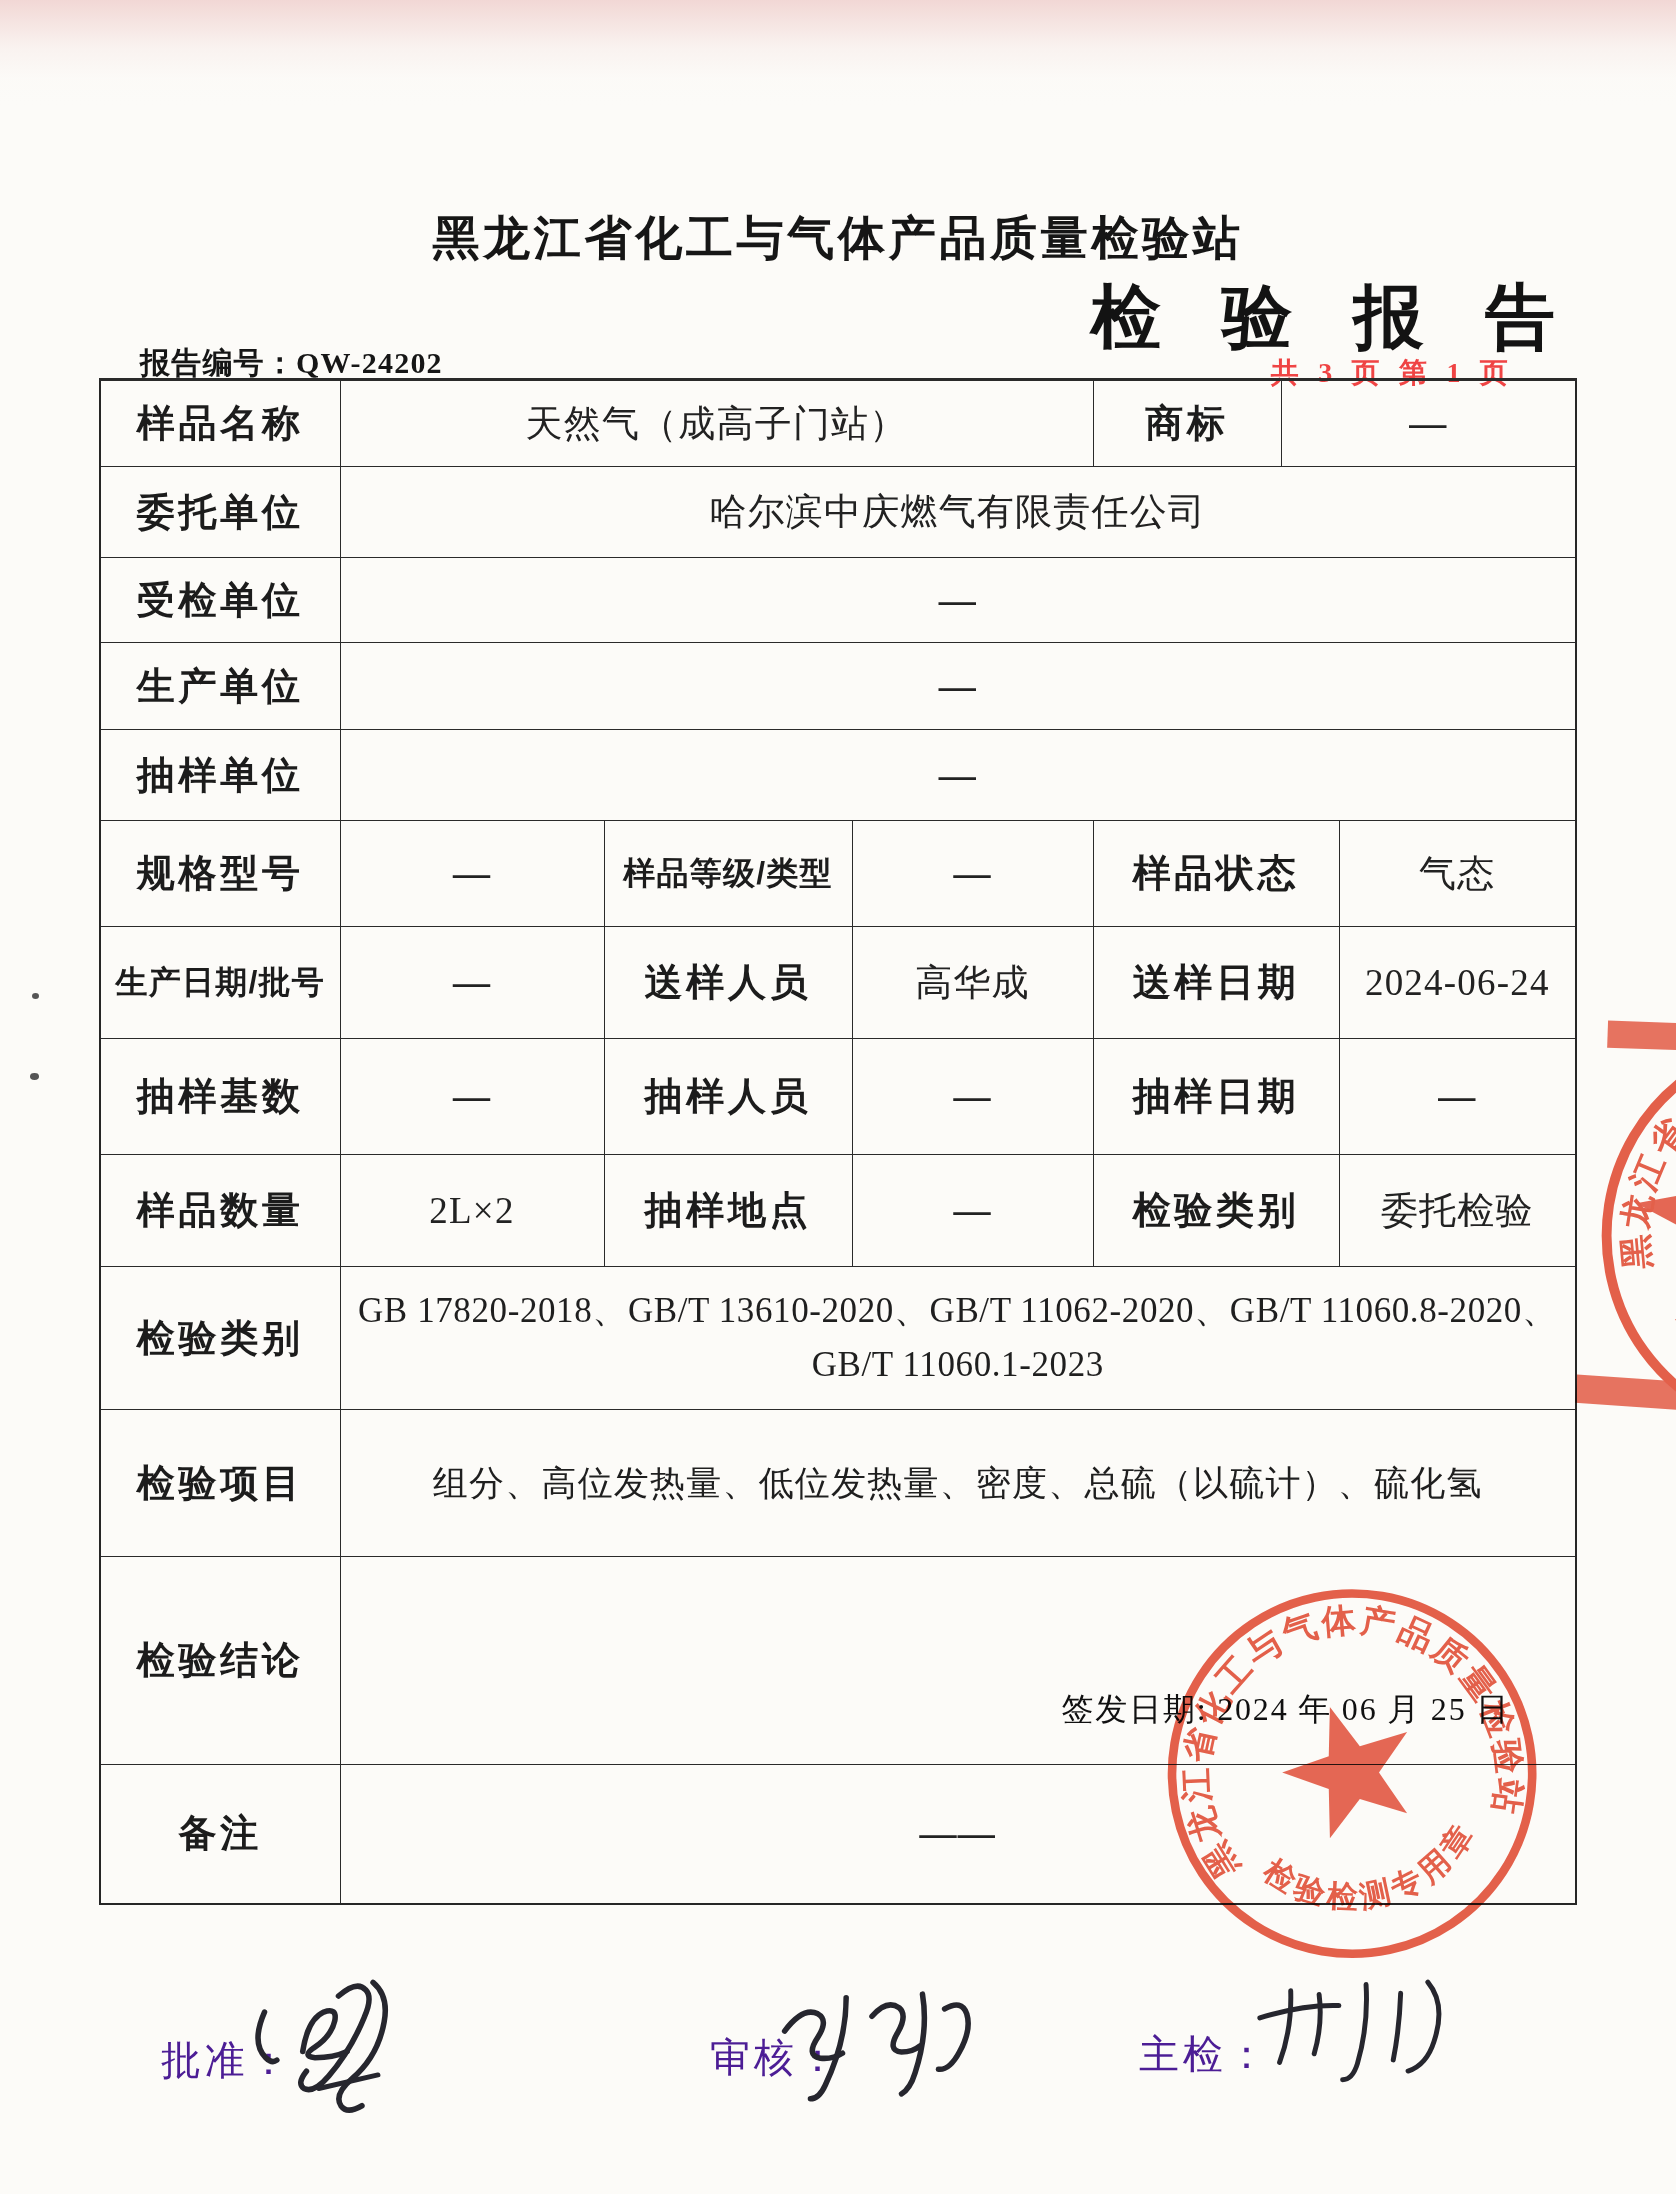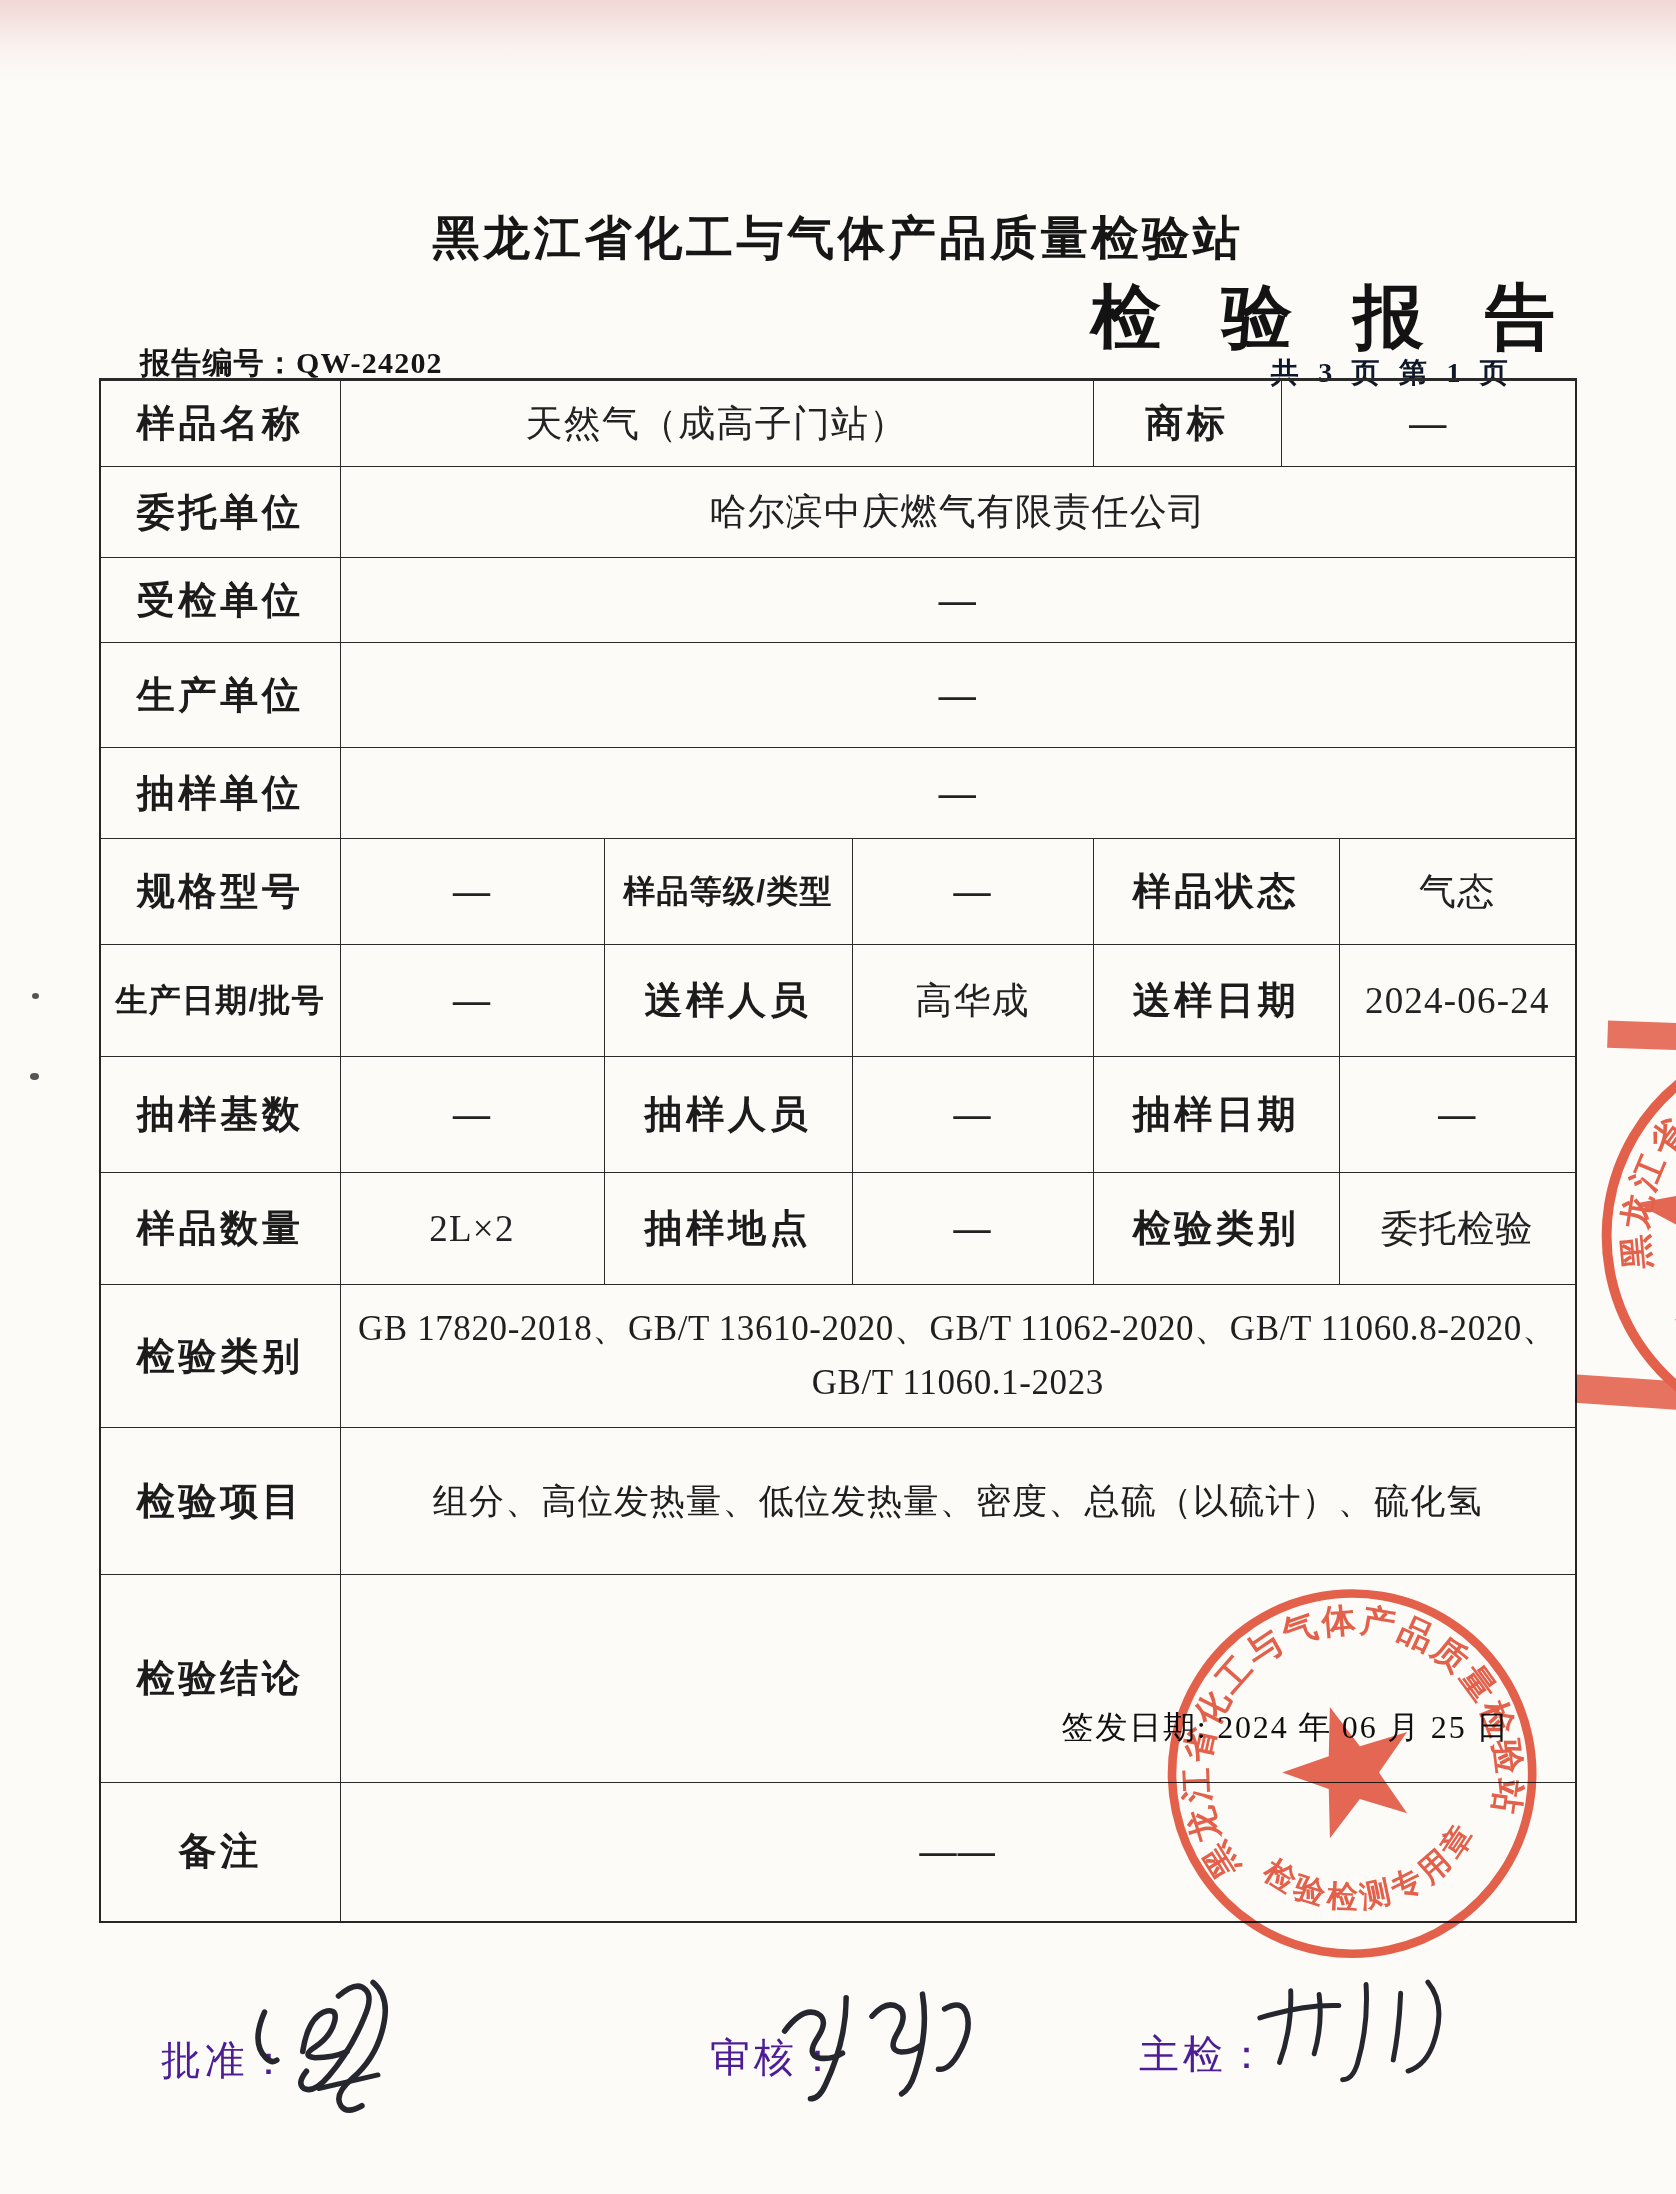--- a/index.html
+++ b/index.html
@@ -26,21 +26,21 @@
     text-align:right;font-size:70px;font-weight:bold;letter-spacing:21px;
     color:#131313;
   }
   .report-no{
     position:absolute;left:140px;top:343px;
     font-size:30px;font-weight:bold;letter-spacing:1.2px;color:#161616;
     font-family:"Liberation Serif",serif;
   }
   .page-count{
     position:absolute;left:100px;top:354px;width:1414px;
-    text-align:right;font-size:28px;font-weight:bold;letter-spacing:6.2px;color:#0f172a;
+    text-align:right;font-size:28px;font-weight:bold;letter-spacing:6.2px;color:#ef4444;
     font-family:"Liberation Serif",serif;
   }
   table.report{
     position:absolute;left:99px;top:378px;
     width:1476px;border-collapse:collapse;table-layout:fixed;
     background:transparent;
   }
   table.report td{
     border:1.8px solid #2a2a2a;
     padding:0;text-align:center;vertical-align:middle;
@@ -109,21 +109,21 @@
       <td class="val dash" colspan="2">—</td>
     </tr>
     <tr style="height:91px">
       <td class="lbl">委托单位</td>
       <td class="val" colspan="6">哈尔滨中庆燃气有限责任公司</td>
     </tr>
     <tr style="height:85px">
       <td class="lbl">受检单位</td>
       <td class="val dash" colspan="6">—</td>
     </tr>
-    <tr style="height:105px">
+    <tr style="height:87px">
       <td class="lbl">生产单位</td>
       <td class="val dash" colspan="6">—</td>
     </tr>
     <tr style="height:91px">
       <td class="lbl">抽样单位</td>
       <td class="val dash" colspan="6">—</td>
     </tr>
     <tr style="height:106px">
       <td class="lbl">规格型号</td>
       <td class="val dash">—</td>

